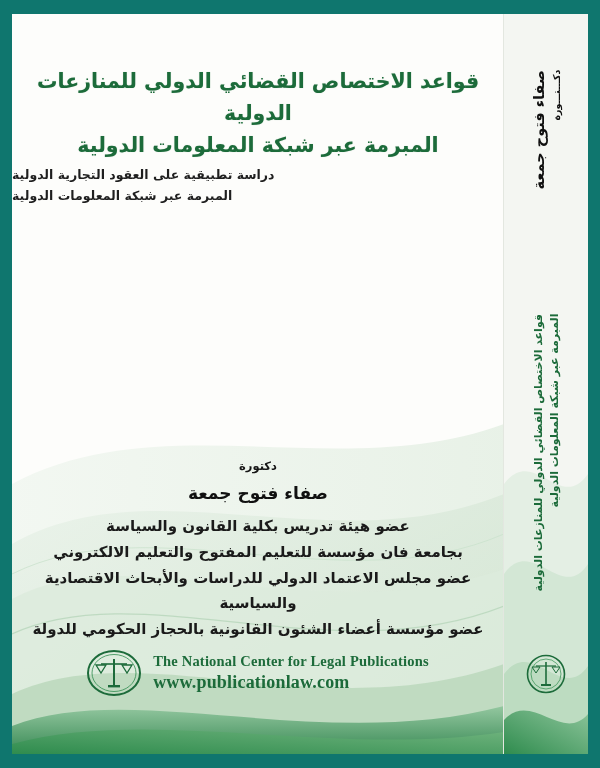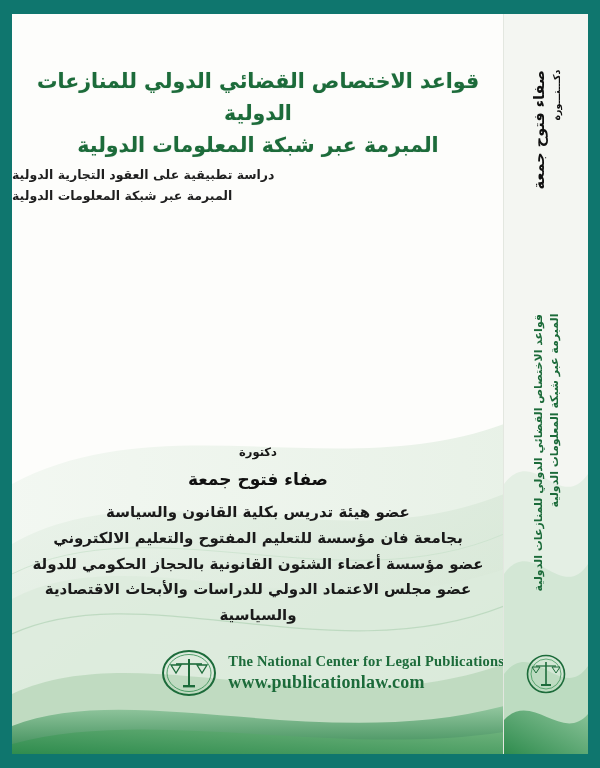--- a/index.html
+++ b/index.html
@@ -96,21 +96,21 @@
   .subtitle-line {
     color: #1f1f1f;
     font-weight: bold;
     font-size: 12.5px;
     line-height: 1.7;
   }
 
   
   .author-wrap {
     position: absolute;
-    top: 428px;
+    top: 442px;
     left: 0;
     width: 492px;
     text-align: center;
   }
   .author-prefix {
     color: #151515;
     font-size: 11.5px;
     font-weight: bold;
     line-height: 1.8;
   }
@@ -133,21 +133,21 @@
 
   
   .publisher {
     position: absolute;
     left: 0;
     top: 636px;
     width: 492px;
     display: flex;
     flex-direction: row-reverse;
     align-items: center;
-    justify-content: flex-end;
+    justify-content: center;
     gap: 12px;
   }
   .pub-text {
     direction: ltr;
     text-align: left;
   }
   .pub-name {
     color: #1c6b3a;
     font-size: 14.5px;
     font-weight: bold;
@@ -283,22 +283,22 @@
         <div class="subtitle-line">دراسة تطبيقية على العقود التجارية الدولية</div>
         <div class="subtitle-line">المبرمة عبر شبكة المعلومات الدولية</div>
       </div>
 
       <div class="author-wrap">
         <div class="author-prefix">دكتورة</div>
         <div class="author-name">صفاء فتوح جمعة</div>
         <div class="author-credentials">
           <div class="cred-line">عضو هيئة تدريس بكلية القانون والسياسة</div>
           <div class="cred-line">بجامعة فان مؤسسة للتعليم المفتوح والتعليم الالكتروني</div>
+          <div class="cred-line">عضو مجلس الاعتماد الدولي للدراسات والأبحاث الاقتصادية والسياسية</div>
           <div class="cred-line">عضو مؤسسة أعضاء الشئون القانونية بالحجاز الحكومي للدولة</div>
-          <div class="cred-line">عضو مجلس الاعتماد الدولي للدراسات والأبحاث الاقتصادية والسياسية</div>
         </div>
       </div>
 
       <div class="publisher">
         <div class="logo">
           <svg viewBox="0 0 54 46" width="54" height="46">
             <ellipse cx="27" cy="23" rx="26" ry="22" fill="none" stroke="#1c6b3a" stroke-width="2"></ellipse>
             <ellipse cx="27" cy="23" rx="22" ry="18.5" fill="none" stroke="#2f8c4e" stroke-width="0.8"></ellipse>
             <line x1="27" y1="9" x2="27" y2="36" stroke="#1c6b3a" stroke-width="2"></line>
             <line x1="14" y1="14" x2="40" y2="14" stroke="#1c6b3a" stroke-width="1.6"></line>

